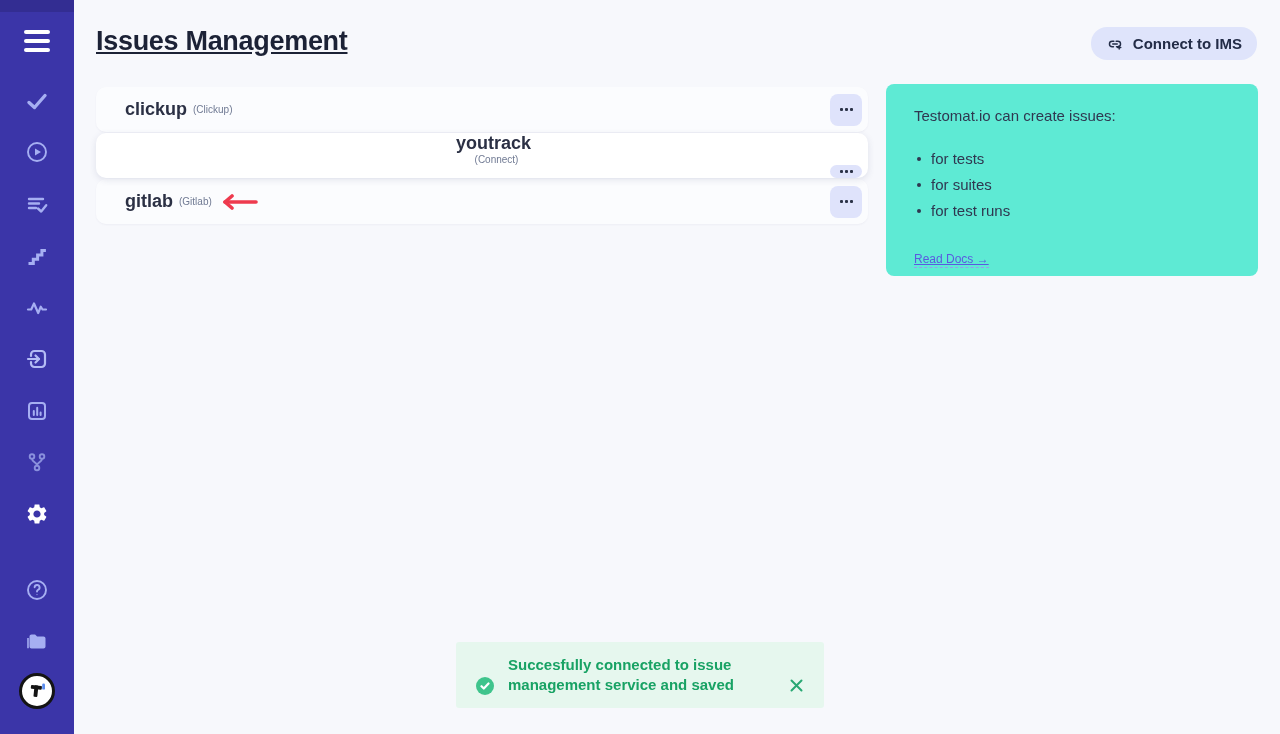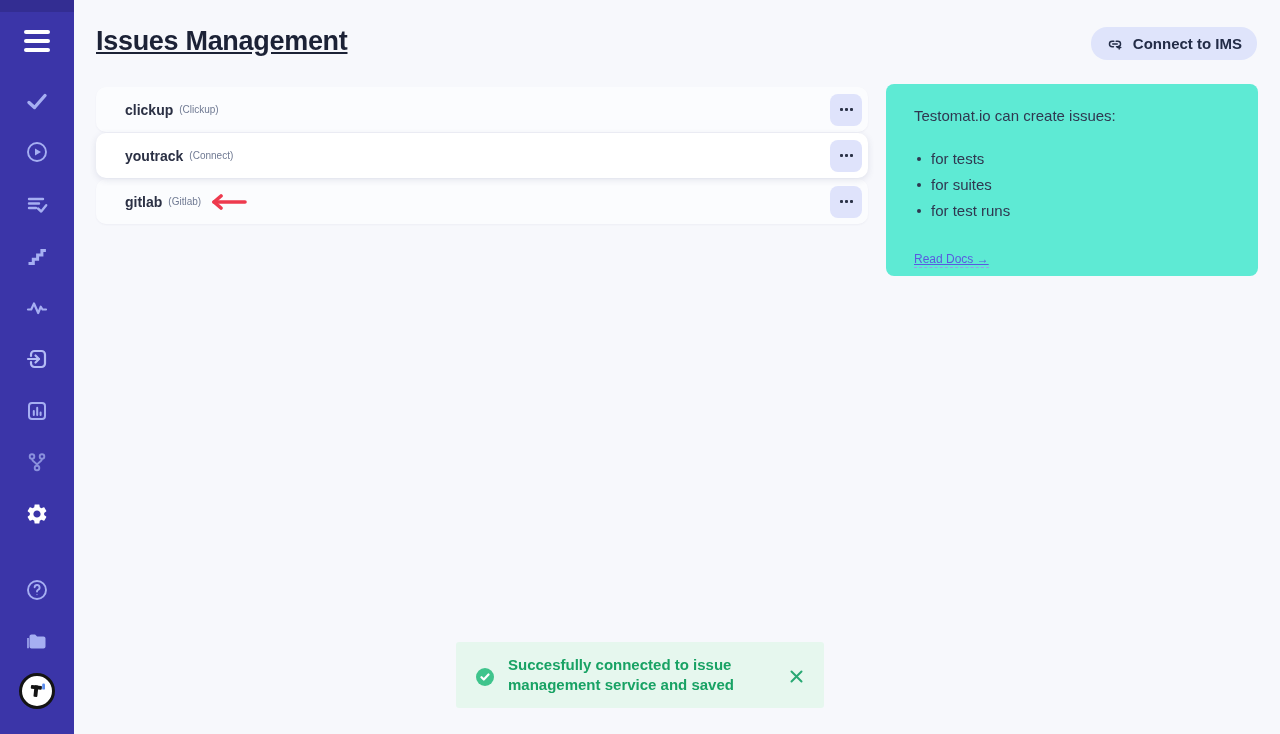--- a/index.html
+++ b/index.html
@@ -26,22 +26,22 @@
   .connect-btn { position:absolute; right:23px; top:27px; height:33px; padding:0 15px;
                  background:#dfe4fb; border:none; border-radius:16px; display:flex; align-items:center; gap:9px;
                  font-family:"Liberation Sans", sans-serif; font-size:15px; font-weight:600; color:#232c47; cursor:pointer; }
   .connect-btn svg { width:18px; height:18px; }
 
   
   .ims-list { position:absolute; left:96px; top:87px; width:772px; }
   .ims-row { height:45px; display:flex; align-items:center; padding:0 6px 0 29px;
              background:rgba(255,255,255,0.55); border-radius:10px; margin-bottom:1px;
              box-shadow:0 1px 2px rgba(50,60,110,0.05); cursor:pointer; }
-  .ims-row.elevated { background:#ffffff; box-shadow:0 2px 7px rgba(50,60,110,0.12); position:relative; z-index:1; }
-  .ims-name { font-size:14px; font-weight:700; color:#2b3044; }
+  .ims-row.elevated { background:#ffffff; box-shadow:0 2px 7px rgba(50,60,110,0.12); position:relative; z-index:1;flex-direction:column; }
+  .ims-name { font-size:18px; font-weight:700; color:#2b3044; }
   .ims-type { font-size:10px; color:#707a93; margin-left:6px;text-align:center; }
   .row-arrow { margin-left:9px; display:flex; align-items:center; }
   .row-arrow svg { width:37px; height:16px; }
   .more-btn { margin-left:auto; width:32px; height:32px; background:#dfe3fb; border:none; border-radius:8px;
               display:flex; align-items:center; justify-content:center; gap:2px; cursor:pointer; }
   .more-btn i { width:3px; height:3px; background:#2c3348; border-radius:1px; display:block; }
 
   
   .info-panel { position:absolute; left:886px; top:84px; width:372px; height:192px;
                 background:#5eead4; border-radius:8px; padding:22px 28px; color:#2f3750; }
@@ -49,21 +49,21 @@
   .info-list { list-style:none; margin-top:20px; }
   .info-list li { font-size:15px; line-height:26px; padding-left:17px; position:relative; }
   .info-list li::before { content:""; position:absolute; left:3px; top:11px; width:4px; height:4px;
                           border-radius:50%; background:#2f3750; }
   .docs-link { display:inline-block; margin-top:28px; font-size:12px; color:#5a5ae0;
                text-decoration:underline; border-bottom:1.5px dashed #9a9af0; padding-bottom:1px; cursor:pointer; }
 
   
   .toast { position:absolute; left:456px; top:642px; width:368px; min-height:66px;
            background:#e6f7ee; border-radius:3px; padding:13px 18px 13px 20px;
-           display:flex; align-items:center; }
+           display:flex; align-items:flex-end; }
   .toast-check { width:18px; height:18px; border-radius:50%; background:#3fc48c; flex:0 0 auto;
                  display:flex; align-items:center; justify-content:center; margin-top:3px; }
   .toast-check svg { width:10px; height:10px; }
   .toast-msg { margin-left:14px; width:292px; font-size:15px; font-weight:700; color:#18a264; line-height:20px; }
   .toast-close { margin-left:auto; background:none; border:none; cursor:pointer; padding:2px; margin-top:2px; }
   .toast-close svg { width:15px; height:15px; display:block; }
 </style>
 </head>
 <body>
 

